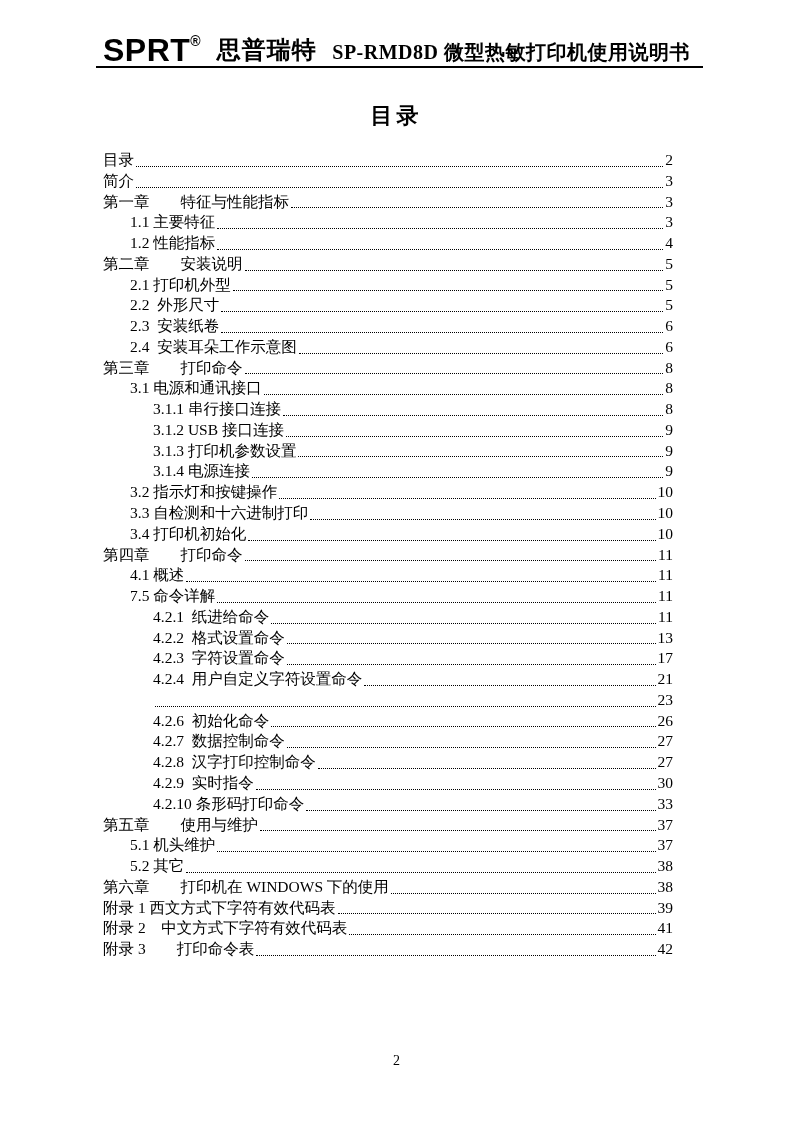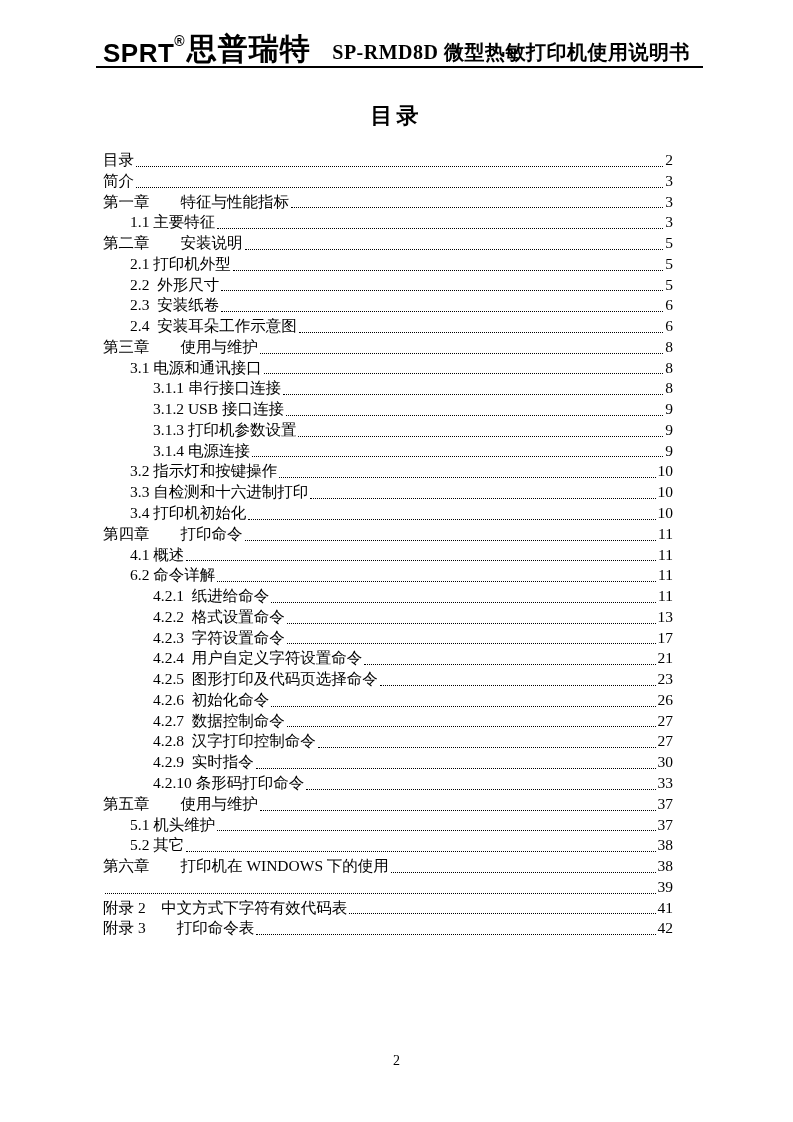--- a/index.html
+++ b/index.html
@@ -9,24 +9,24 @@
     background:#ffffff;
     margin:0 auto;
     font-family:"Liberation Serif","DejaVu Serif",serif;
     color:#000;
     overflow:hidden;
   }
   
   .hdr{position:absolute;left:96px;top:30px;width:607px;height:36px;}
   .brand{position:absolute;left:7px;top:2px;white-space:nowrap;
          font-family:"Liberation Sans","DejaVu Sans",sans-serif;font-weight:bold;}
-  .brand .latin{font-size:26px;letter-spacing:.5px;}
+  .brand .latin{font-size:32px;letter-spacing:.5px;}
   .brand .reg{font-size:14px;vertical-align:top;position:relative;top:1px;font-weight:bold;}
-  .brand .cn{font-size:30px;font-family:Liberation Serif, serif;
-             letter-spacing:1px;position:relative;top:-3px;margin-left:2px;}
+  .brand .cn{font-size:24px;font-family:Liberation Serif, serif;
+             letter-spacing:1px;position:relative;top:-3px;margin-left:16px;}
   .doc-title{position:absolute;right:13px;bottom:0;
              font-weight:bold;font-size:20px;letter-spacing:.5px;white-space:nowrap;}
   .hdr-rule{position:absolute;left:96px;top:66px;width:607px;height:2.4px;background:#000;}
   
   .page-title{position:absolute;left:0;top:101px;width:100%;
               text-align:center;font-size:22px;font-weight:bold;letter-spacing:4px;}
   
   .toc{position:absolute;left:103px;top:150px;width:570px;}
   .toc-row{display:flex;line-height:20.78px;height:20.78px;font-size:15.5px;cursor:pointer;}
   .toc-row.lvl1{padding-left:27px;}
@@ -67,20 +67,25 @@
       <div class="toc-row lvl0">
         <span class="toc-label">第一章　　特征与性能指标</span>
         <span class="toc-leader"></span>
         <span class="toc-page">3</span>
       </div>
       <div class="toc-row lvl1">
         <span class="toc-label">1.1 主要特征</span>
         <span class="toc-leader"></span>
         <span class="toc-page">3</span>
       </div>
+      <div class="toc-row lvl1">
+        <span class="toc-label">1.2 性能指标</span>
+        <span class="toc-leader"></span>
+        <span class="toc-page">4</span>
+      </div>
       <div class="toc-row lvl0">
         <span class="toc-label">第二章　　安装说明</span>
         <span class="toc-leader"></span>
         <span class="toc-page">5</span>
       </div>
       <div class="toc-row lvl1">
         <span class="toc-label">2.1 打印机外型</span>
         <span class="toc-leader"></span>
         <span class="toc-page">5</span>
       </div>
@@ -93,21 +98,21 @@
         <span class="toc-label">2.3  安装纸卷</span>
         <span class="toc-leader"></span>
         <span class="toc-page">6</span>
       </div>
       <div class="toc-row lvl1">
         <span class="toc-label">2.4  安装耳朵工作示意图</span>
         <span class="toc-leader"></span>
         <span class="toc-page">6</span>
       </div>
       <div class="toc-row lvl0">
-        <span class="toc-label">第三章　　使用与维护</span>
+        <span class="toc-label">第三章　　打印命令</span>
         <span class="toc-leader"></span>
         <span class="toc-page">8</span>
       </div>
       <div class="toc-row lvl1">
         <span class="toc-label">3.1 电源和通讯接口</span>
         <span class="toc-leader"></span>
         <span class="toc-page">8</span>
       </div>
       <div class="toc-row lvl2">
         <span class="toc-label">3.1.1 串行接口连接</span>
@@ -148,21 +153,21 @@
         <span class="toc-label">第四章　　打印命令</span>
         <span class="toc-leader"></span>
         <span class="toc-page">11</span>
       </div>
       <div class="toc-row lvl1">
         <span class="toc-label">4.1 概述</span>
         <span class="toc-leader"></span>
         <span class="toc-page">11</span>
       </div>
       <div class="toc-row lvl1">
-        <span class="toc-label">6.2 命令详解</span>
+        <span class="toc-label">7.5 命令详解</span>
         <span class="toc-leader"></span>
         <span class="toc-page">11</span>
       </div>
       <div class="toc-row lvl2">
         <span class="toc-label">4.2.1  纸进给命令</span>
         <span class="toc-leader"></span>
         <span class="toc-page">11</span>
       </div>
       <div class="toc-row lvl2">
         <span class="toc-label">4.2.2  格式设置命令</span>
@@ -173,21 +178,20 @@
         <span class="toc-label">4.2.3  字符设置命令</span>
         <span class="toc-leader"></span>
         <span class="toc-page">17</span>
       </div>
       <div class="toc-row lvl2">
         <span class="toc-label">4.2.4  用户自定义字符设置命令</span>
         <span class="toc-leader"></span>
         <span class="toc-page">21</span>
       </div>
       <div class="toc-row lvl2">
-        <span class="toc-label">4.2.5  图形打印及代码页选择命令</span>
         <span class="toc-leader"></span>
         <span class="toc-page">23</span>
       </div>
       <div class="toc-row lvl2">
         <span class="toc-label">4.2.6  初始化命令</span>
         <span class="toc-leader"></span>
         <span class="toc-page">26</span>
       </div>
       <div class="toc-row lvl2">
         <span class="toc-label">4.2.7  数据控制命令</span>
@@ -223,20 +227,21 @@
         <span class="toc-label">5.2 其它</span>
         <span class="toc-leader"></span>
         <span class="toc-page">38</span>
       </div>
       <div class="toc-row lvl0">
         <span class="toc-label">第六章　　打印机在 WINDOWS 下的使用</span>
         <span class="toc-leader"></span>
         <span class="toc-page">38</span>
       </div>
       <div class="toc-row lvl0">
+        <span class="toc-label">附录 1 西文方式下字符有效代码表</span>
         <span class="toc-leader"></span>
         <span class="toc-page">39</span>
       </div>
       <div class="toc-row lvl0">
         <span class="toc-label">附录 2　中文方式下字符有效代码表</span>
         <span class="toc-leader"></span>
         <span class="toc-page">41</span>
       </div>
       <div class="toc-row lvl0">
         <span class="toc-label">附录 3　　打印命令表</span>

